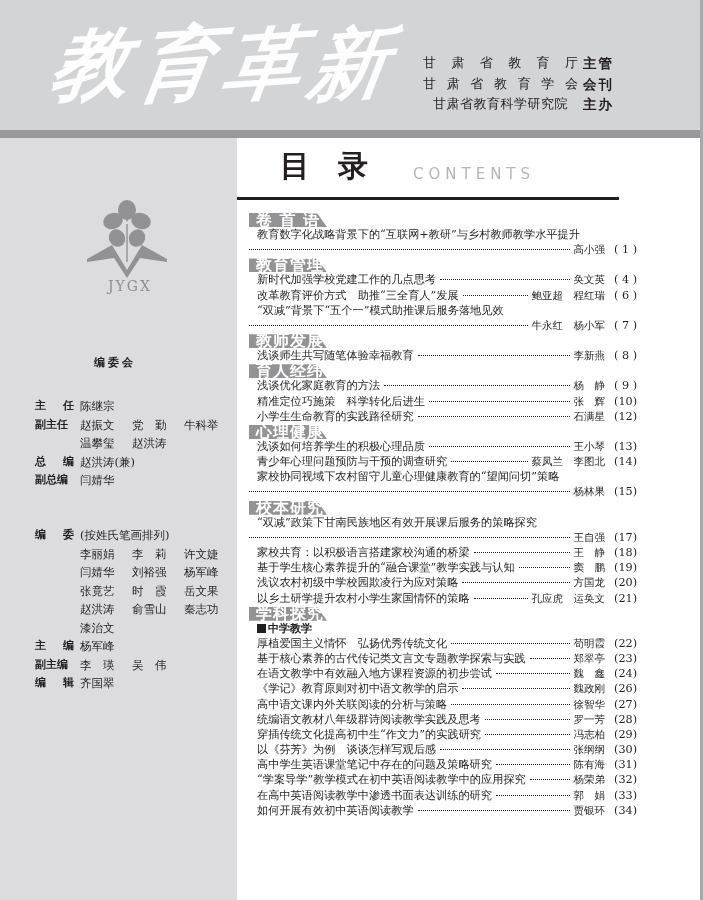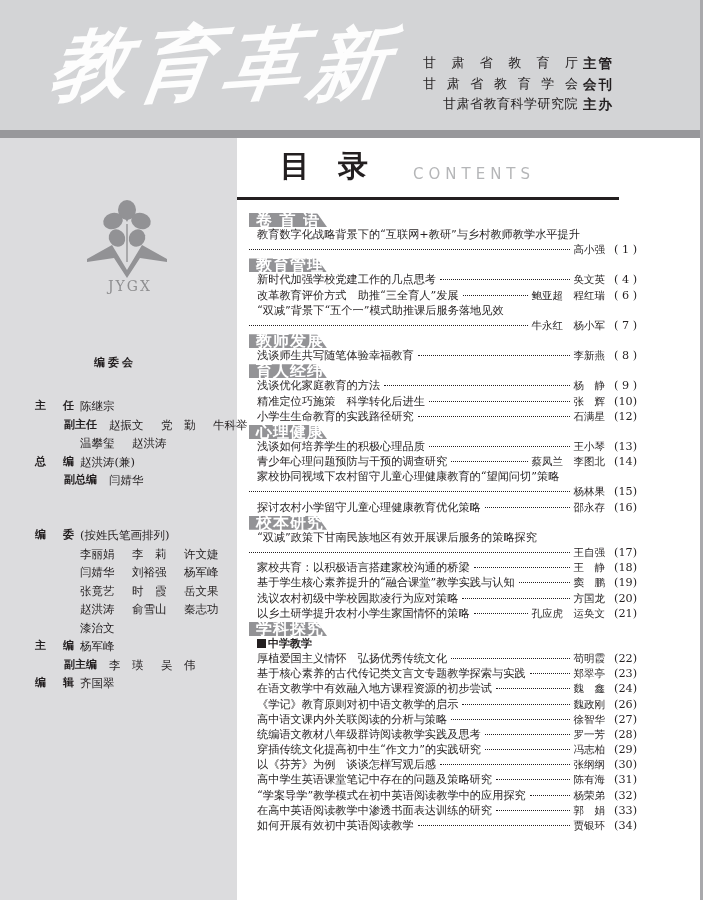--- a/index.html
+++ b/index.html
@@ -22,21 +22,21 @@
 
   
   .logo { position: absolute; left: 84px; top: 200px; width: 86px; height: 100px; }
   .logo-text { position: absolute; left: 108px; top: 278px; font-size: 14px; color: #8e8e90; letter-spacing: 2px; font-family: "DejaVu Serif", serif; }
 
   .board-title { position: absolute; left: 94px; top: 355px; font-size: 11px; font-weight: bold; letter-spacing: 3px; font-family: "DejaVu Sans", sans-serif; }
 
   .board { position: absolute; left: 35px; font-size: 11.5px; line-height: 18.6px; }
   .board-row { display: flex; height: 18.6px; }
   .board-role { width: 45px; font-weight: bold; font-family: "DejaVu Sans", sans-serif; font-size: 11px; display: flex; justify-content: space-between; padding-right: 6px; }
-  .board-role.three { padding-right: 1px; margin-left: 29px; }
+  .board-role.three { padding-right: 1px; }
   .board-names { display: flex; }
   .board-names span { width: 52px; display: inline-block; white-space: nowrap; }
   .board-note { white-space: nowrap; }
 
   
   .toc-title { position: absolute; left: 280px; top: 146px; font-size: 30px; font-weight: bold; letter-spacing: 0; font-family: "DejaVu Serif", serif; }
   .toc-title .g1 { margin-right: 28px; }
   .toc-sub { position: absolute; left: 413px; top: 165px; font-size: 15px; letter-spacing: 5px; color: #b5b6b8; font-family: "DejaVu Sans", sans-serif; }
   .toc-rule { position: absolute; left: 237px; top: 197px; width: 382px; height: 3px; background: #231f20; }
 
@@ -87,21 +87,21 @@
         <span>肃</span>
         <span>省</span>
         <span>教</span>
         <span>育</span>
         <span>学</span>
         <span>会</span>
       </div>
       <span class="sponsor-role">会刊</span>
     </div>
     <div class="sponsor-row">
-      <div class="sponsor-org" style="justify-content: flex-end; letter-spacing: 0.5px;">
+      <div class="sponsor-org" style="justify-content: center; letter-spacing: 0.5px;">
         <span>甘肃省教育科学研究院</span>
       </div>
       <span class="sponsor-role">主办</span>
     </div>
   </div>
 
 <svg class="logo" viewBox="0 0 86 100">
   <g fill="#929295">
     <path d="M43 22 C36 10 40 2 43 4 C46 2 50 10 43 22 Z" transform="translate(0,0)"></path>
     <ellipse cx="43" cy="10" rx="9" ry="10"></ellipse>
@@ -330,26 +330,20 @@
       <span class="p">(14)</span>
     </div>
     <div class="entry full">
       <span class="t">家校协同视域下农村留守儿童心理健康教育的“望闻问切”策略</span>
     </div>
     <div class="entry lead">
       <span class="dots"></span>
       <span class="a">杨林果</span>
       <span class="p">(15)</span>
     </div>
-    <div class="entry">
-      <span class="t">探讨农村小学留守儿童心理健康教育优化策略</span>
-      <span class="dots"></span>
-      <span class="a">邵永存</span>
-      <span class="p">(16)</span>
-    </div>
     <div class="sec-tag">
       <div class="bg" style="width: 78px;"></div>
       <span class="lbl">校本研究</span>
     </div>
     <div class="entry full">
       <span class="t">“双减”政策下甘南民族地区有效开展课后服务的策略探究</span>
     </div>
     <div class="entry lead">
       <span class="dots"></span>
       <span class="a">王自强</span>

